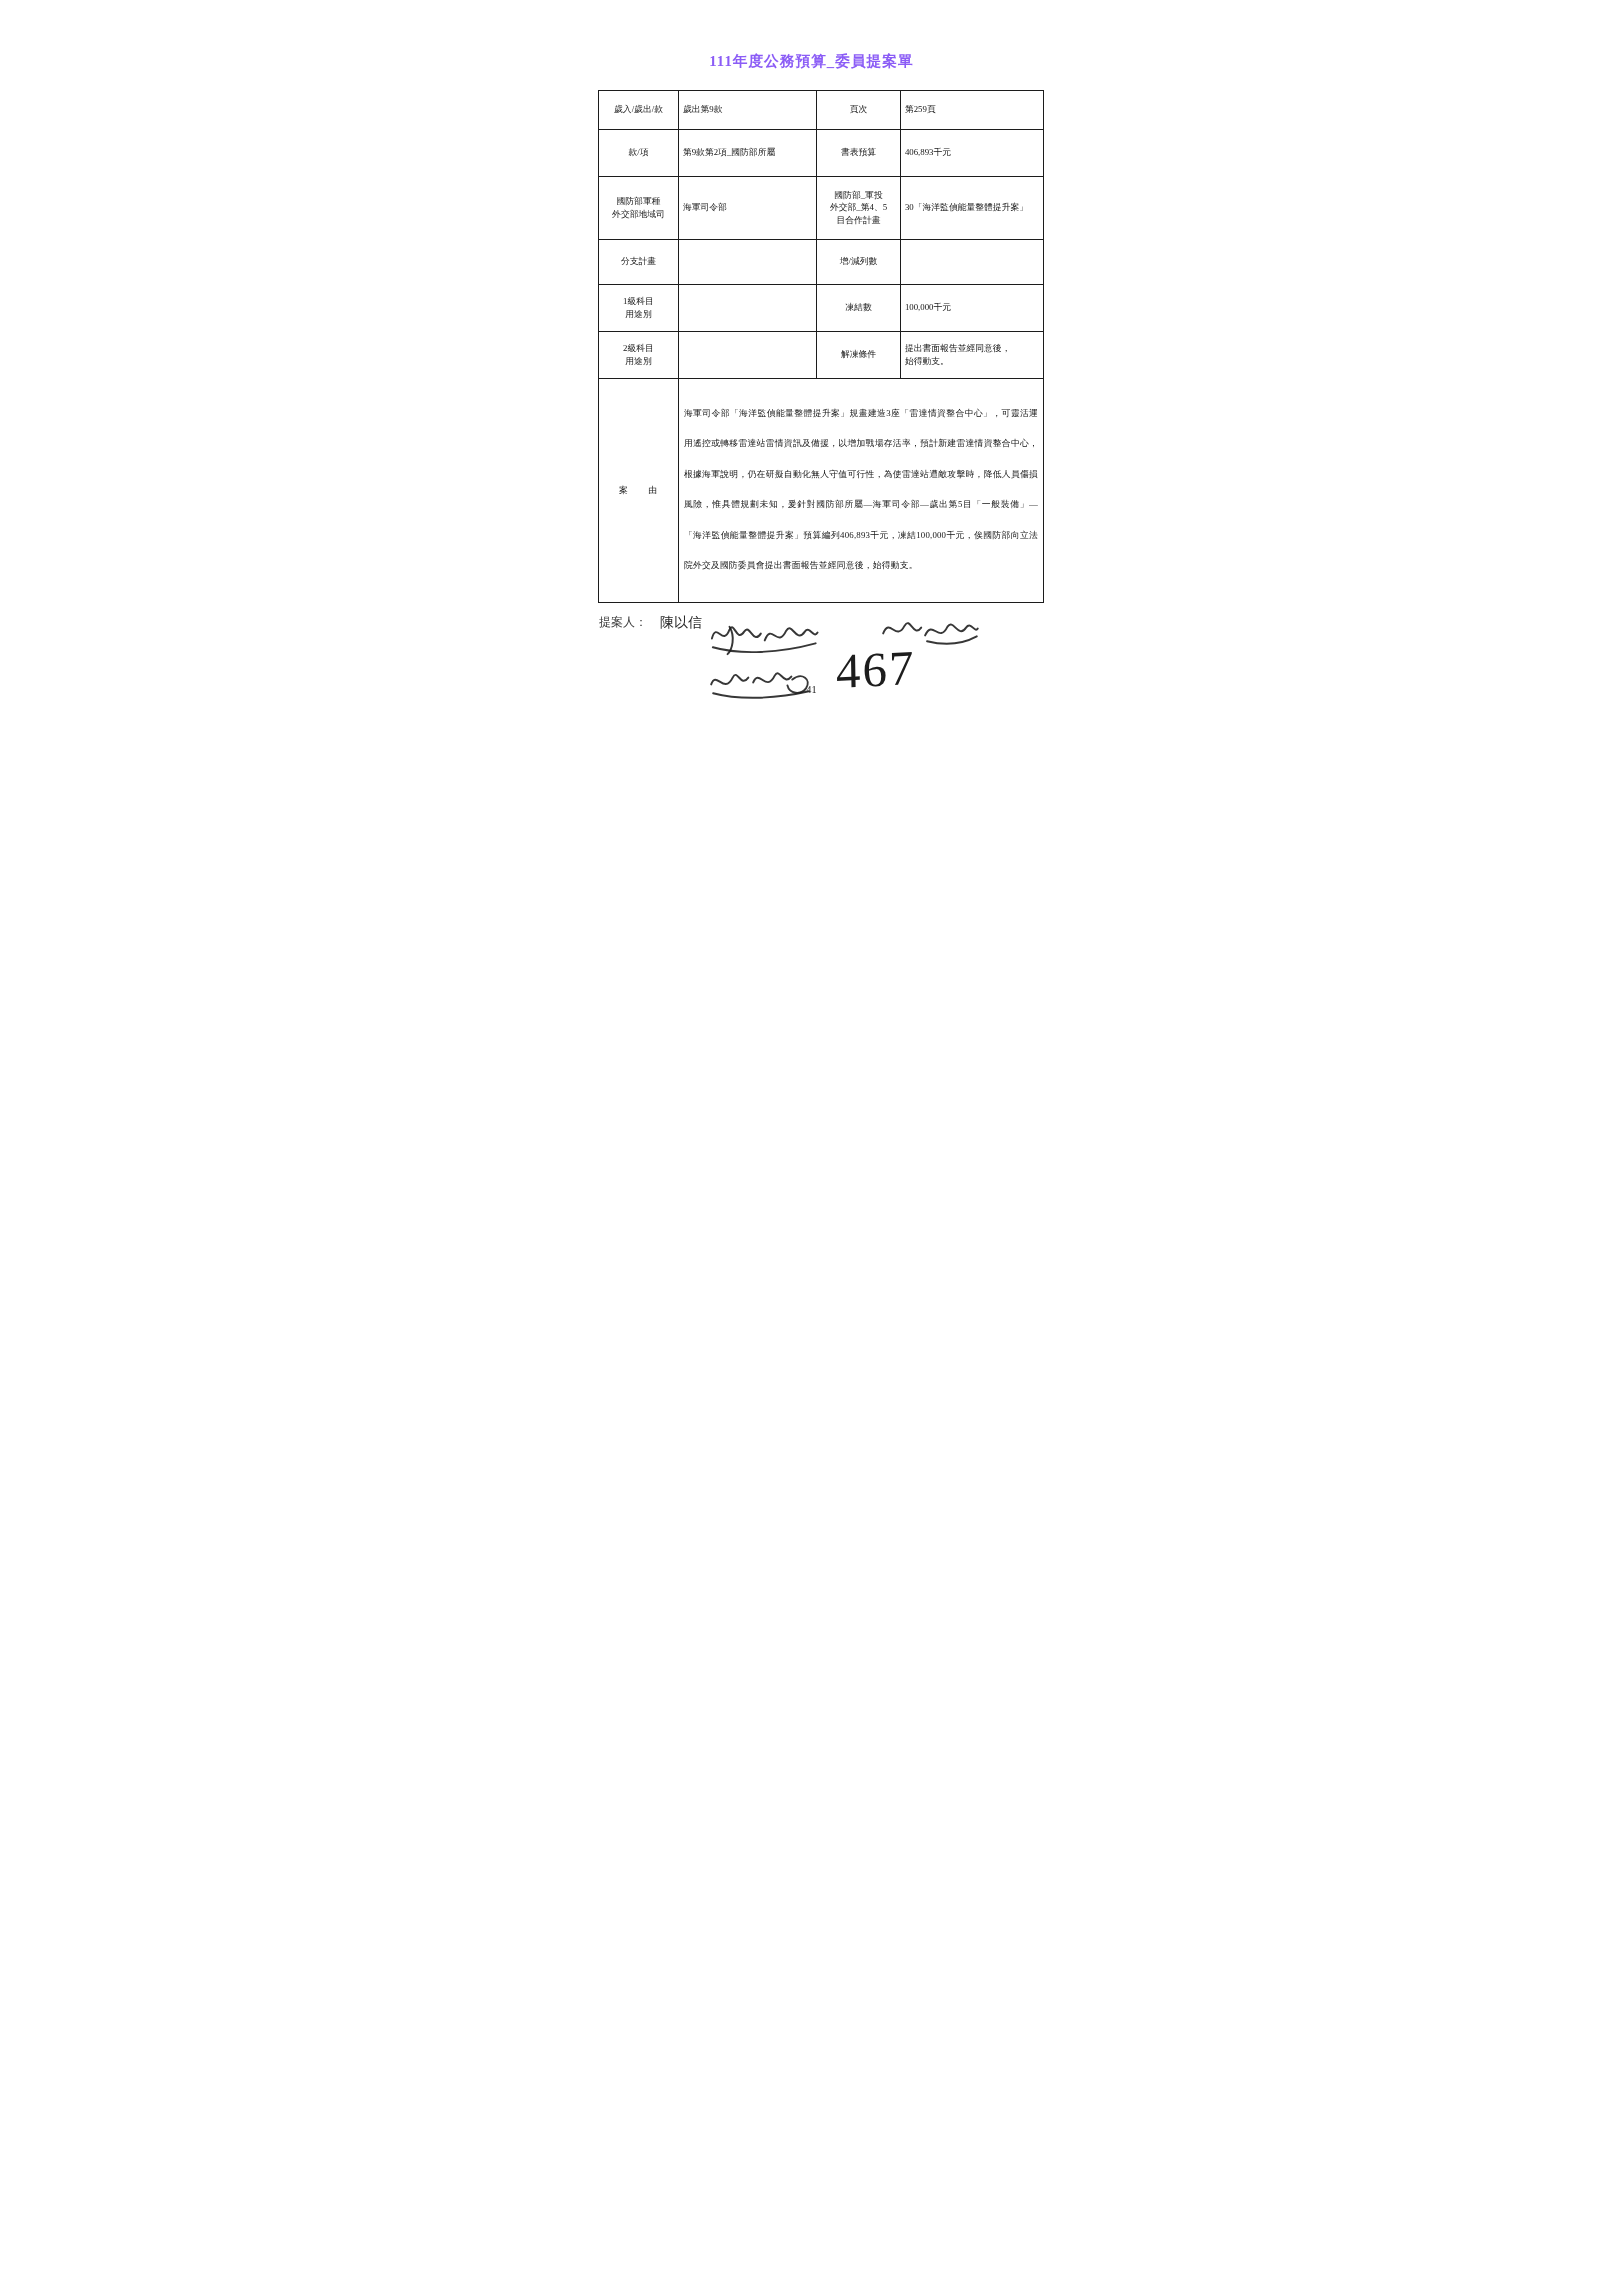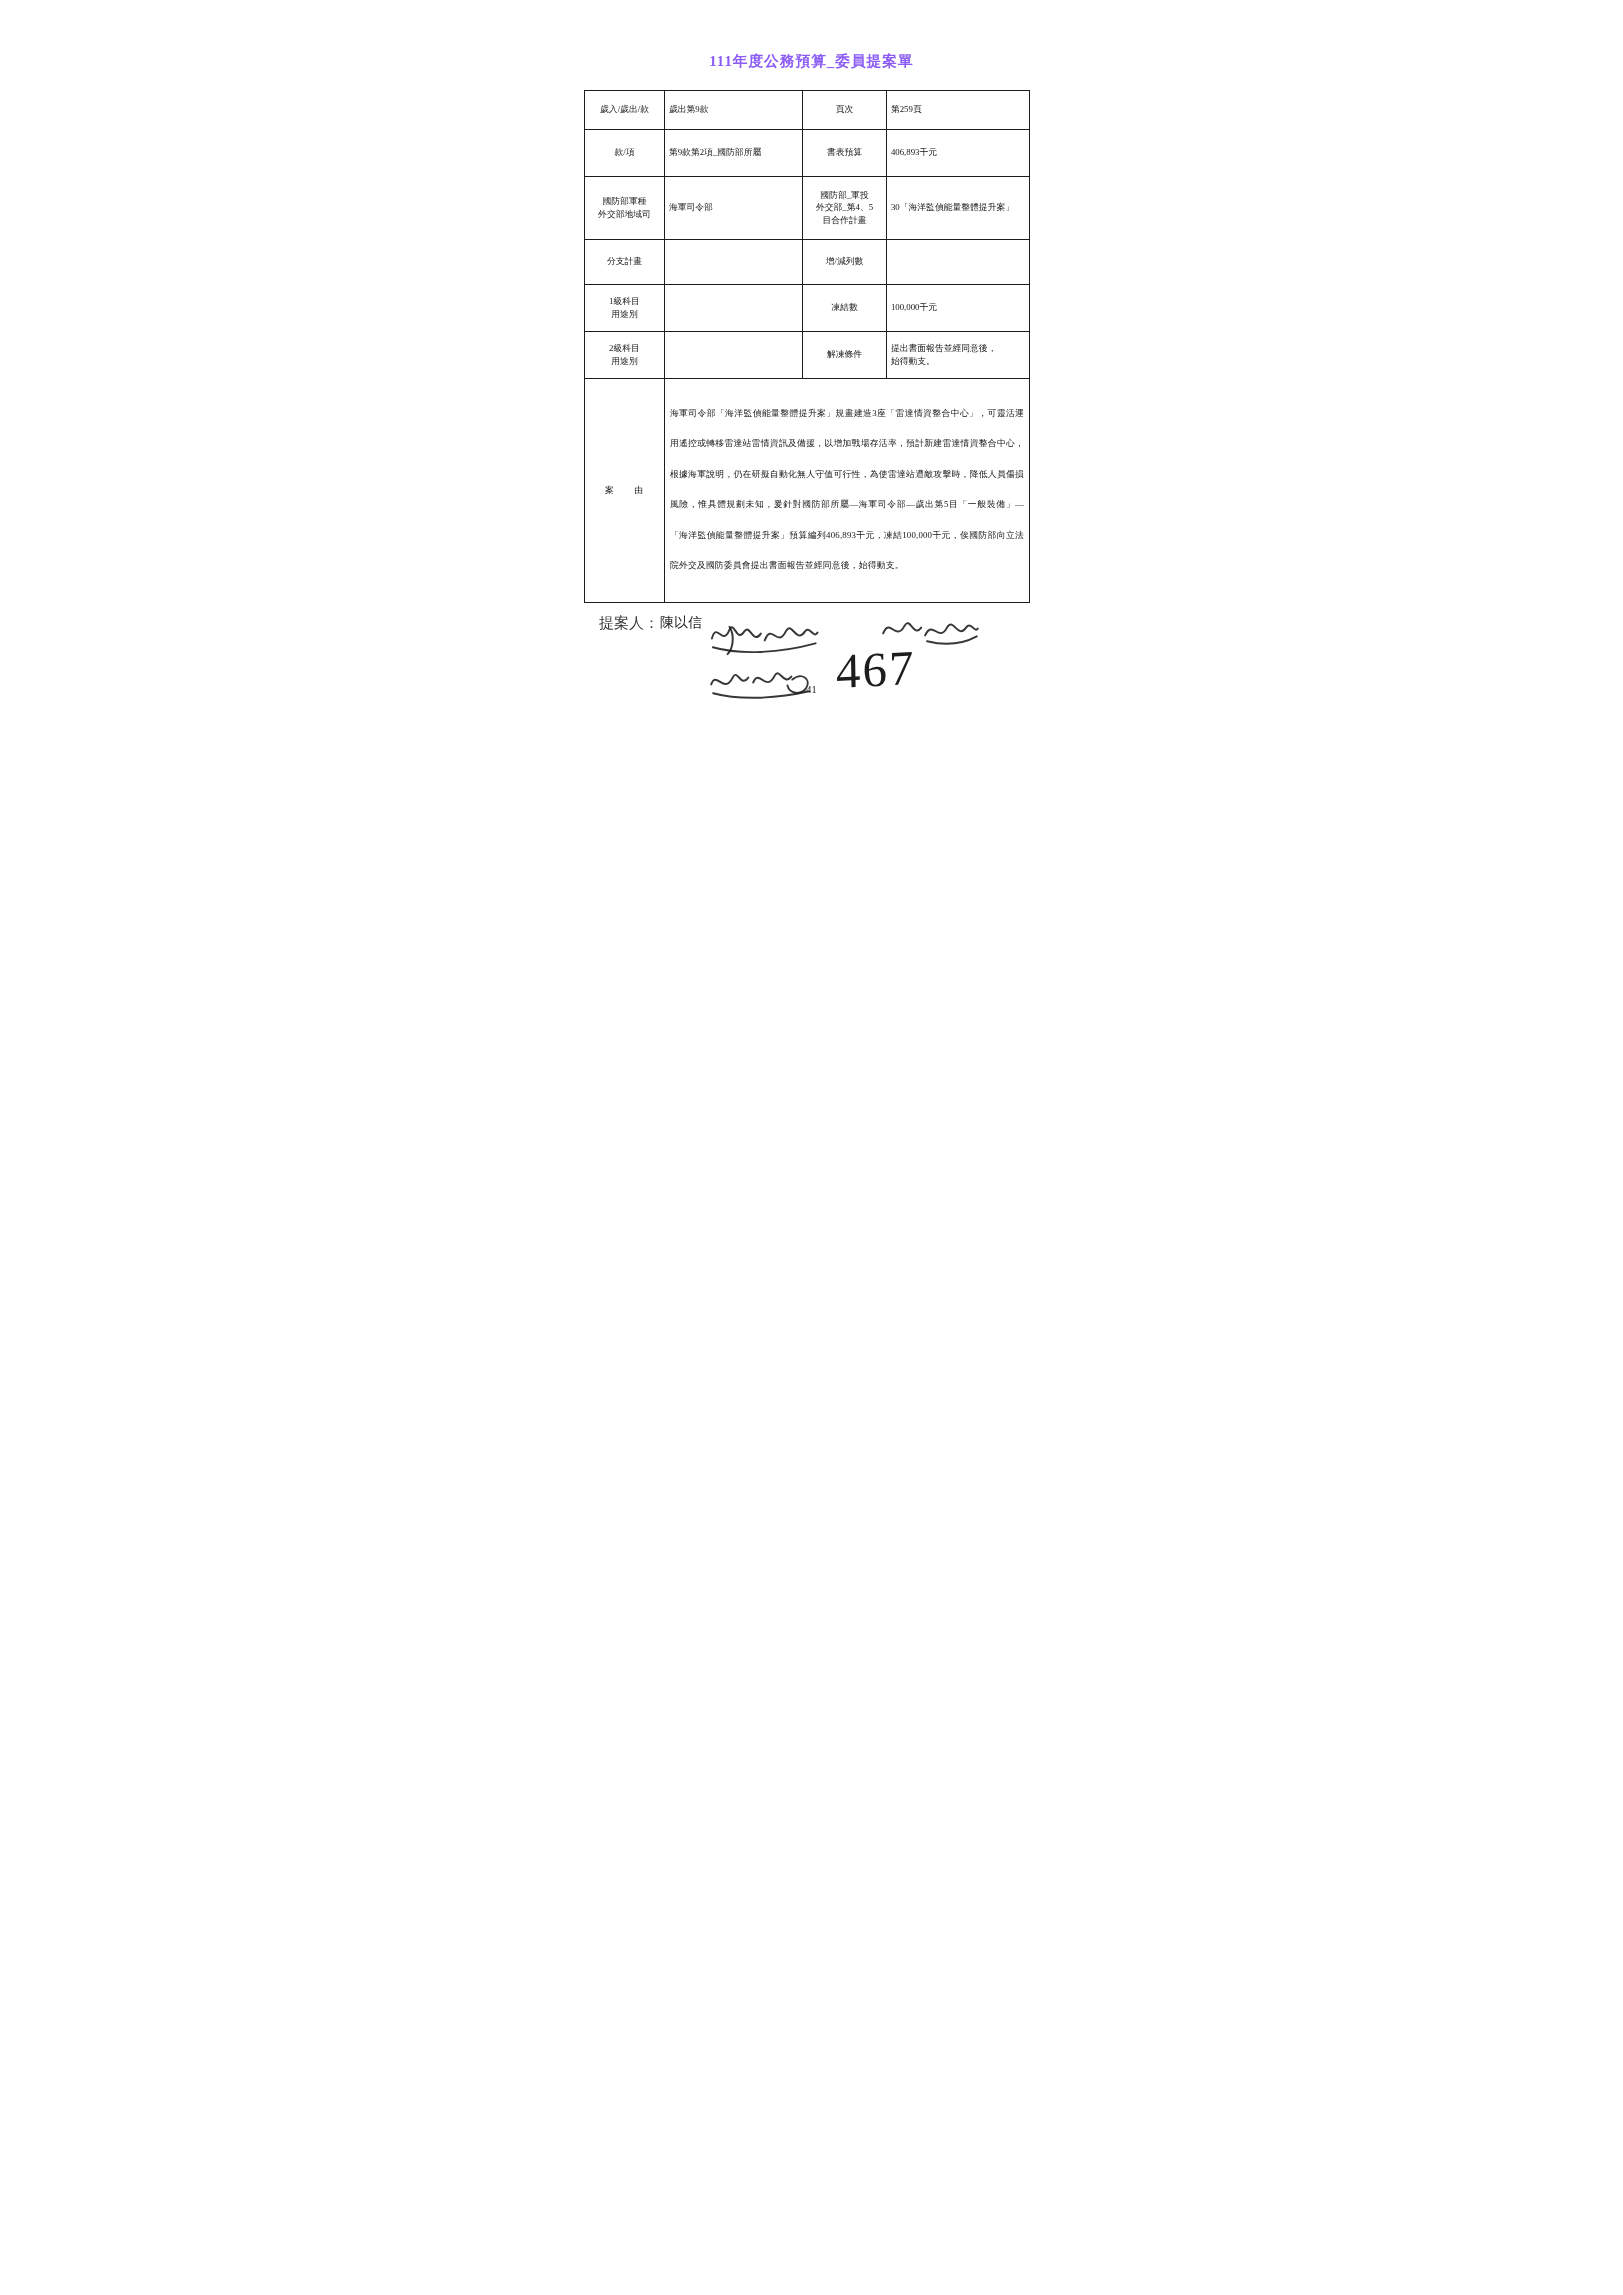--- a/index.html
+++ b/index.html
@@ -22,21 +22,21 @@
     padding-top: 52px;
     text-align: center;
     font-size: 14.7px;
     font-weight: 600;
     letter-spacing: 1px;
     color: #8b5cf6;
   }
   table.proposal {
     border-collapse: collapse;
     table-layout: fixed;
-    margin-left: 43px;
+    margin-left: 57px;
     margin-top: 18.7px;
     width: 444px;
   }
   table.proposal td {
     border: 1px solid #1c1c1c;
     font-size: 8.8px;
     vertical-align: middle;
     white-space: pre-line;
     color: #141414;
   }
@@ -72,21 +72,21 @@
     letter-spacing: 0.2px;
   }
   .footer {
     position: relative;
     height: 112px;
   }
   .proposer-label {
     position: absolute;
     left: 58px;
     top: 11.8px;
-    font-size: 15px;
+    font-size: 12px;
     color: #3a3a3a;
   }
   .proposer-name {
     position: absolute;
     left: 119px;
     top: 11.8px;
     font-size: 14px;
     color: #2a2a2a;
   }
   .sig {

